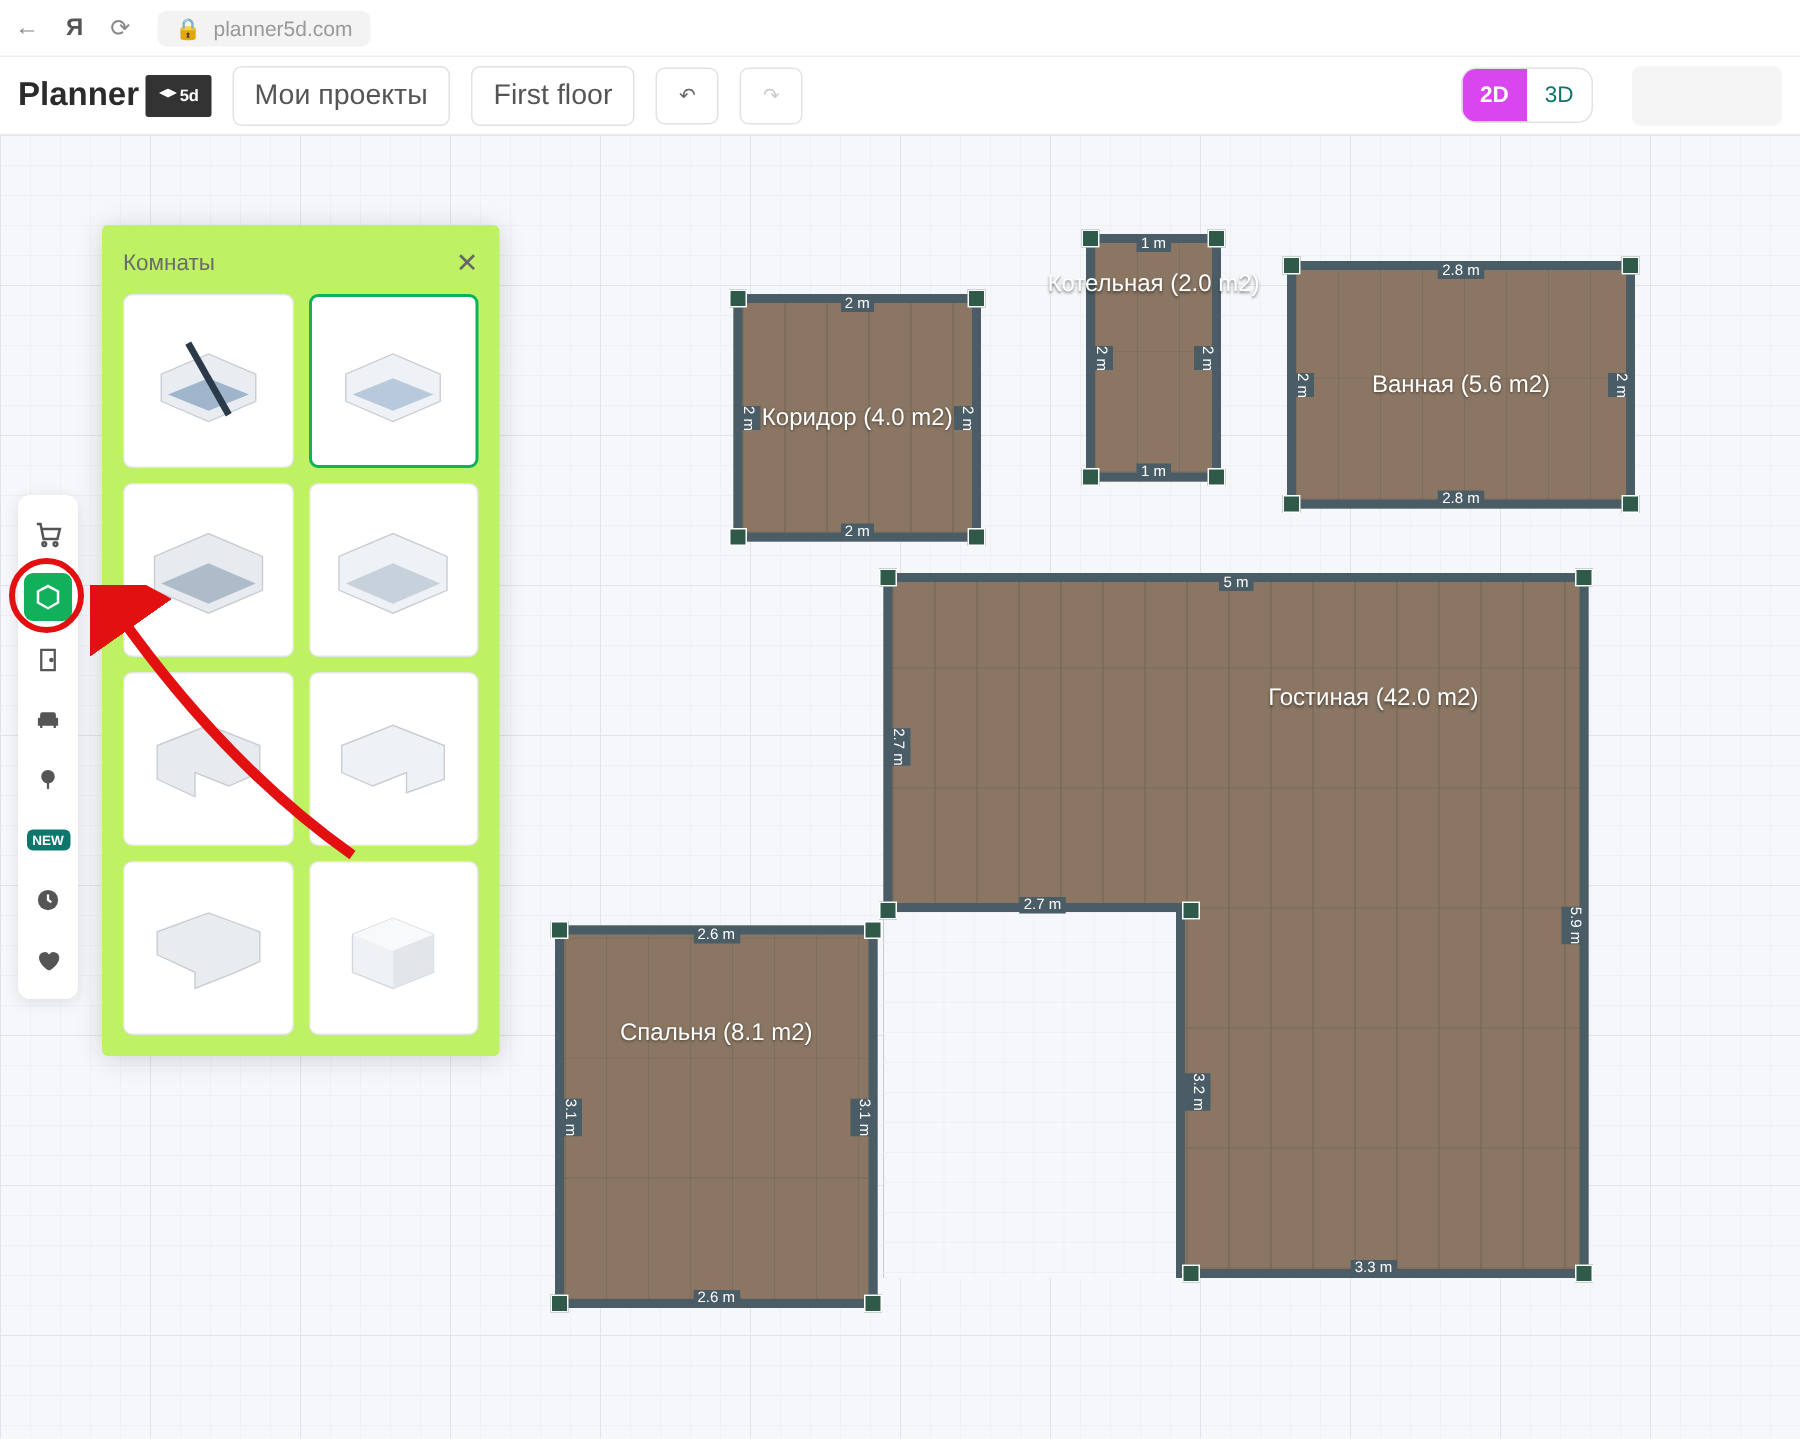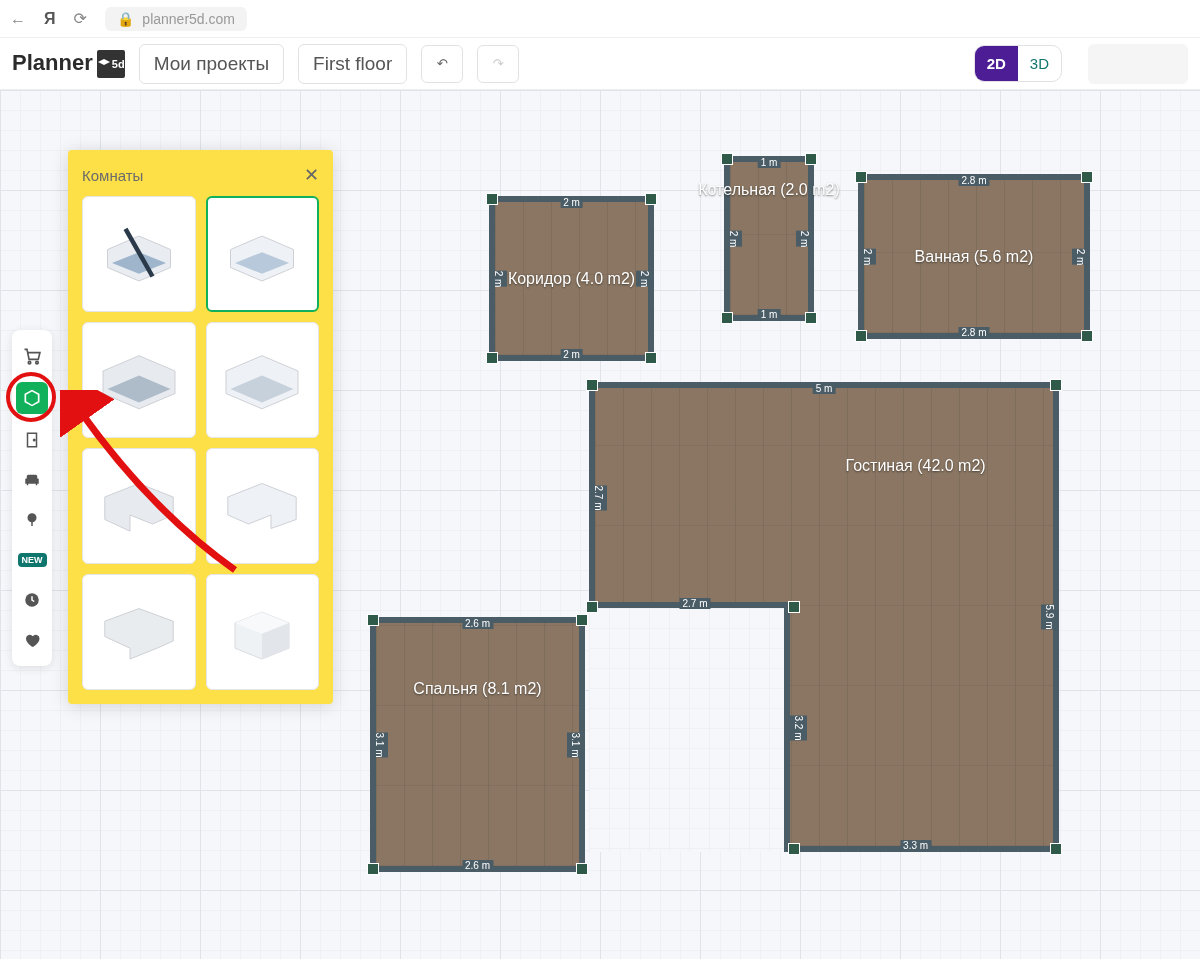--- a/index.html
+++ b/index.html
@@ -5,27 +5,27 @@
 * { box-sizing: border-box; margin: 0; padding: 0; }
 body { font-family: Arial, sans-serif; background: #fff; width: 1200px; height: 959px; overflow: hidden; position: relative; }
 
 
 .browser-bar { height: 38px; display: flex; align-items: center; padding: 0 10px; gap: 18px; border-bottom: 1px solid #eee; color: #888; }
 .addr-box { background: #f3f3f3; border-radius: 6px; padding: 4px 12px; display: flex; align-items: center; gap: 8px; color: #999; font-size: 14px; }
 
 
 .app-header { height: 52px; display: flex; align-items: center; padding: 0 12px; gap: 14px; border-bottom: 1px solid #eee; }
 .logo { color: #2b2b2b; font-size: 22px; font-weight: bold; display: flex; gap: 4px; }
-.logo-badge { display: inline-flex; align-items: center; justify-content: center; width: 28px; height: 28px; background: #333; color: #fff; border-radius: 2px; font-size: 14px; }
+.logo-badge { display: inline-flex; align-items: center; justify-content: center; width: 44px; height: 28px; background: #333; color: #fff; border-radius: 2px; font-size: 14px; }
 .hdr-btn { border: 1px solid #e2e2e2; background: #fff; border-radius: 6px; padding: 8px 14px; color: #555; font-size: 19px; cursor: pointer; }
 .icon-btn { border: 1px solid #e2e2e2; background: #fff; border-radius: 6px; width: 42px; height: 38px; display: flex; align-items: center; justify-content: center; color: #666; cursor: pointer; }
 .spacer { flex: 1; }
 .view-toggle { display: flex; border: 1px solid #e2e2e2; border-radius: 10px; overflow: hidden; }
 .vt { padding: 9px 12px; font-size: 15px; color: #0f766e; cursor: pointer; }
-.vt.active { background: #4c1d95; color: #fff; font-weight: bold; }
+.vt.active { background: #d946ef; color: #fff; font-weight: bold; }
 .avatar-area { width: 100px; height: 40px; background: #f5f5f5; border-radius: 6px; margin-left: 12px; }
 
 
 .workspace { position: absolute; top: 90px; left: 0; right: 0; bottom: 0; background: #f5f7fa; }
 .grid { position: absolute; inset: 0; background-image:
   linear-gradient(#e0e4e9 1px, transparent 1px),
   linear-gradient(90deg, #e0e4e9 1px, transparent 1px),
   linear-gradient(#eef0f3 1px, transparent 1px),
   linear-gradient(90deg, #eef0f3 1px, transparent 1px);
   background-size: 100px 100px, 100px 100px, 20px 20px, 20px 20px;
@@ -33,21 +33,21 @@
 
 
 .toolbar { position: absolute; left: 12px; top: 240px; background: #fff; border-radius: 8px; box-shadow: 0 2px 10px rgba(0,0,0,.1); width: 40px; display: flex; flex-direction: column; align-items: center; gap: 12px; padding: 12px 0; z-index: 10; }
 .tb-item { width: 28px; height: 28px; display: flex; align-items: center; justify-content: center; color: #555; cursor: pointer; border-radius: 6px; }
 .tb-item.active { background: #11b05a; color: #fff; width: 32px; height: 32px; }
 .tb-new { background: #0f766e; color: #fff; font-size: 9px; font-weight: bold; border-radius: 4px; padding: 2px 4px; }
 .highlight-circle { position: absolute; left: 6px; top: 282px; width: 50px; height: 50px; border: 4px solid #e21010; border-radius: 50%; z-index: 30; pointer-events: none; }
 .arrow { position: absolute; z-index: 30; pointer-events: none; }
 
 
-.panel { position: absolute; left: 68px; top: 60px; width: 265px; background: #fde047; border-radius: 4px; box-shadow: 0 2px 18px rgba(0,0,0,.15); padding: 14px; z-index: 20; }
+.panel { position: absolute; left: 68px; top: 60px; width: 265px; background: #bef264; border-radius: 4px; box-shadow: 0 2px 18px rgba(0,0,0,.15); padding: 14px; z-index: 20; }
 .panel-head { display: flex; justify-content: space-between; align-items: center; margin-bottom: 10px; }
 .panel-title { color: #6b6b6b; font-size: 15px; }
 .close-x { color: #666; cursor: pointer; font-size: 18px; }
 .thumb-grid { display: grid; grid-template-columns: 1fr 1fr; gap: 10px; }
 .thumb { border: 1px solid #e5e5e5; border-radius: 6px; height: 116px; display: flex; align-items: center; justify-content: center; cursor: pointer; background: #fff; }
 .thumb.sel { border: 2px solid #11b05a; }
 
 
 .room { position: absolute; background: #8a7663; background-image:
   repeating-linear-gradient(90deg, rgba(0,0,0,.08) 0 1px, transparent 1px 28px),

